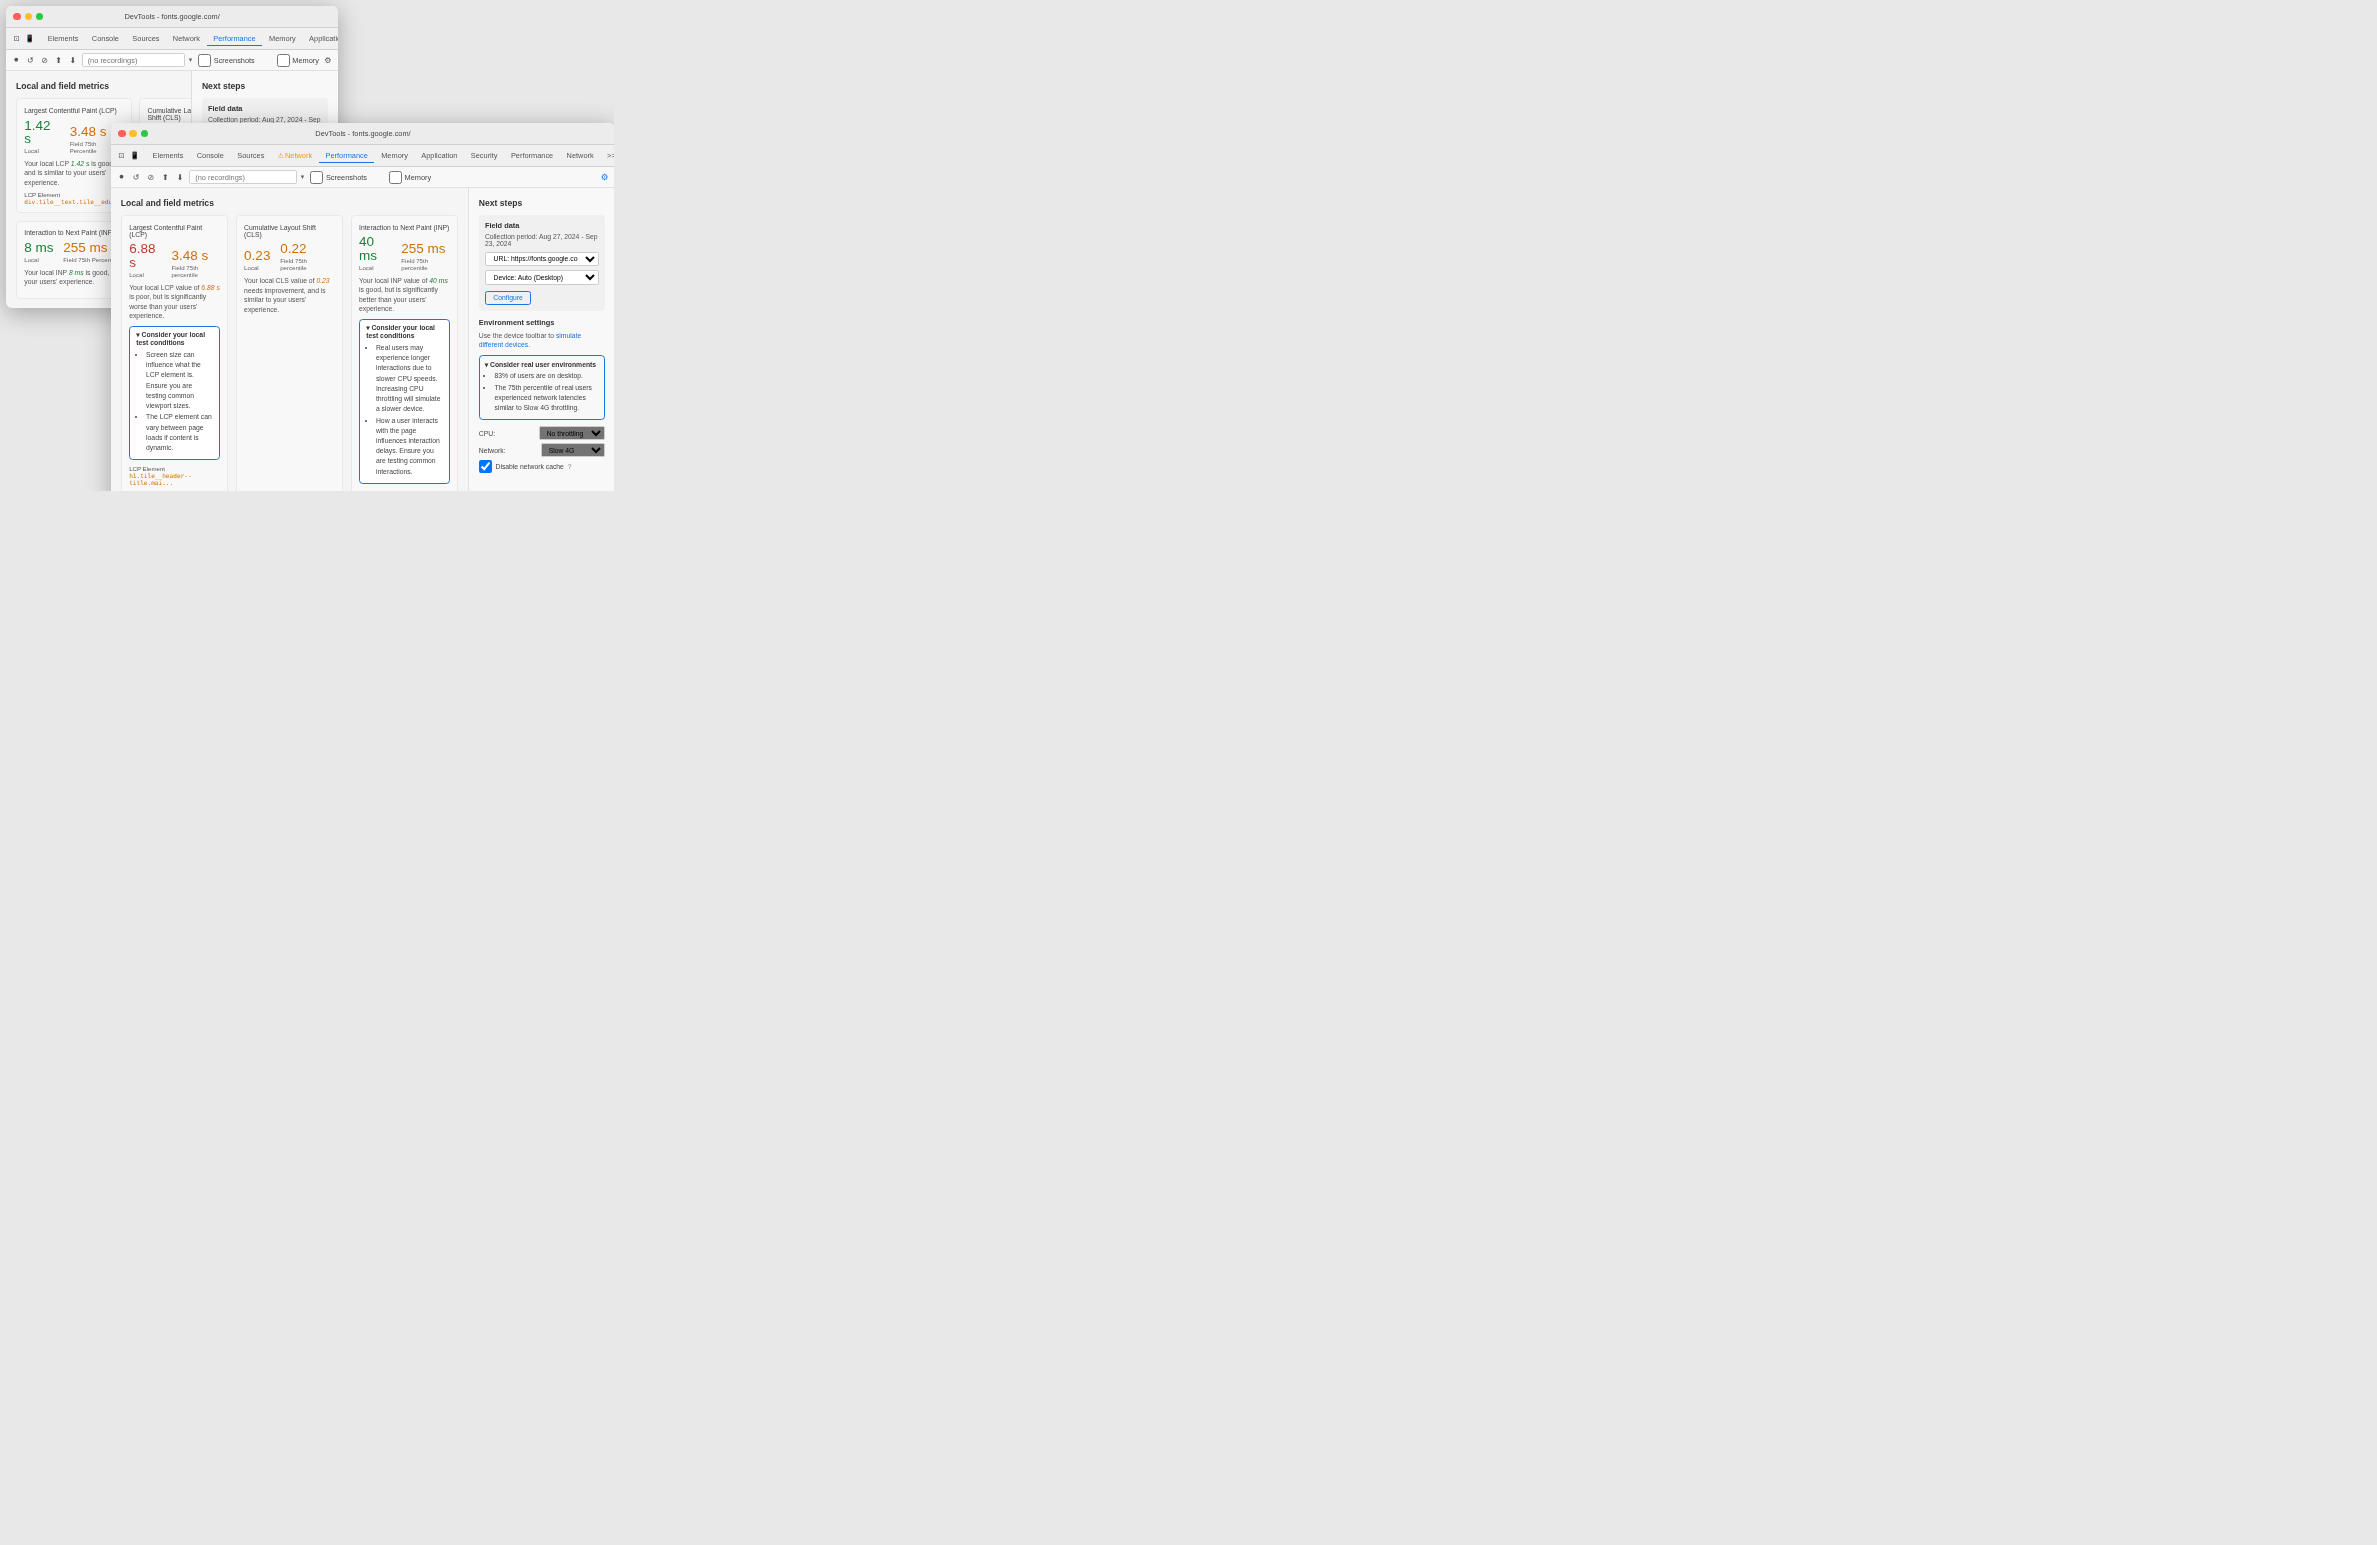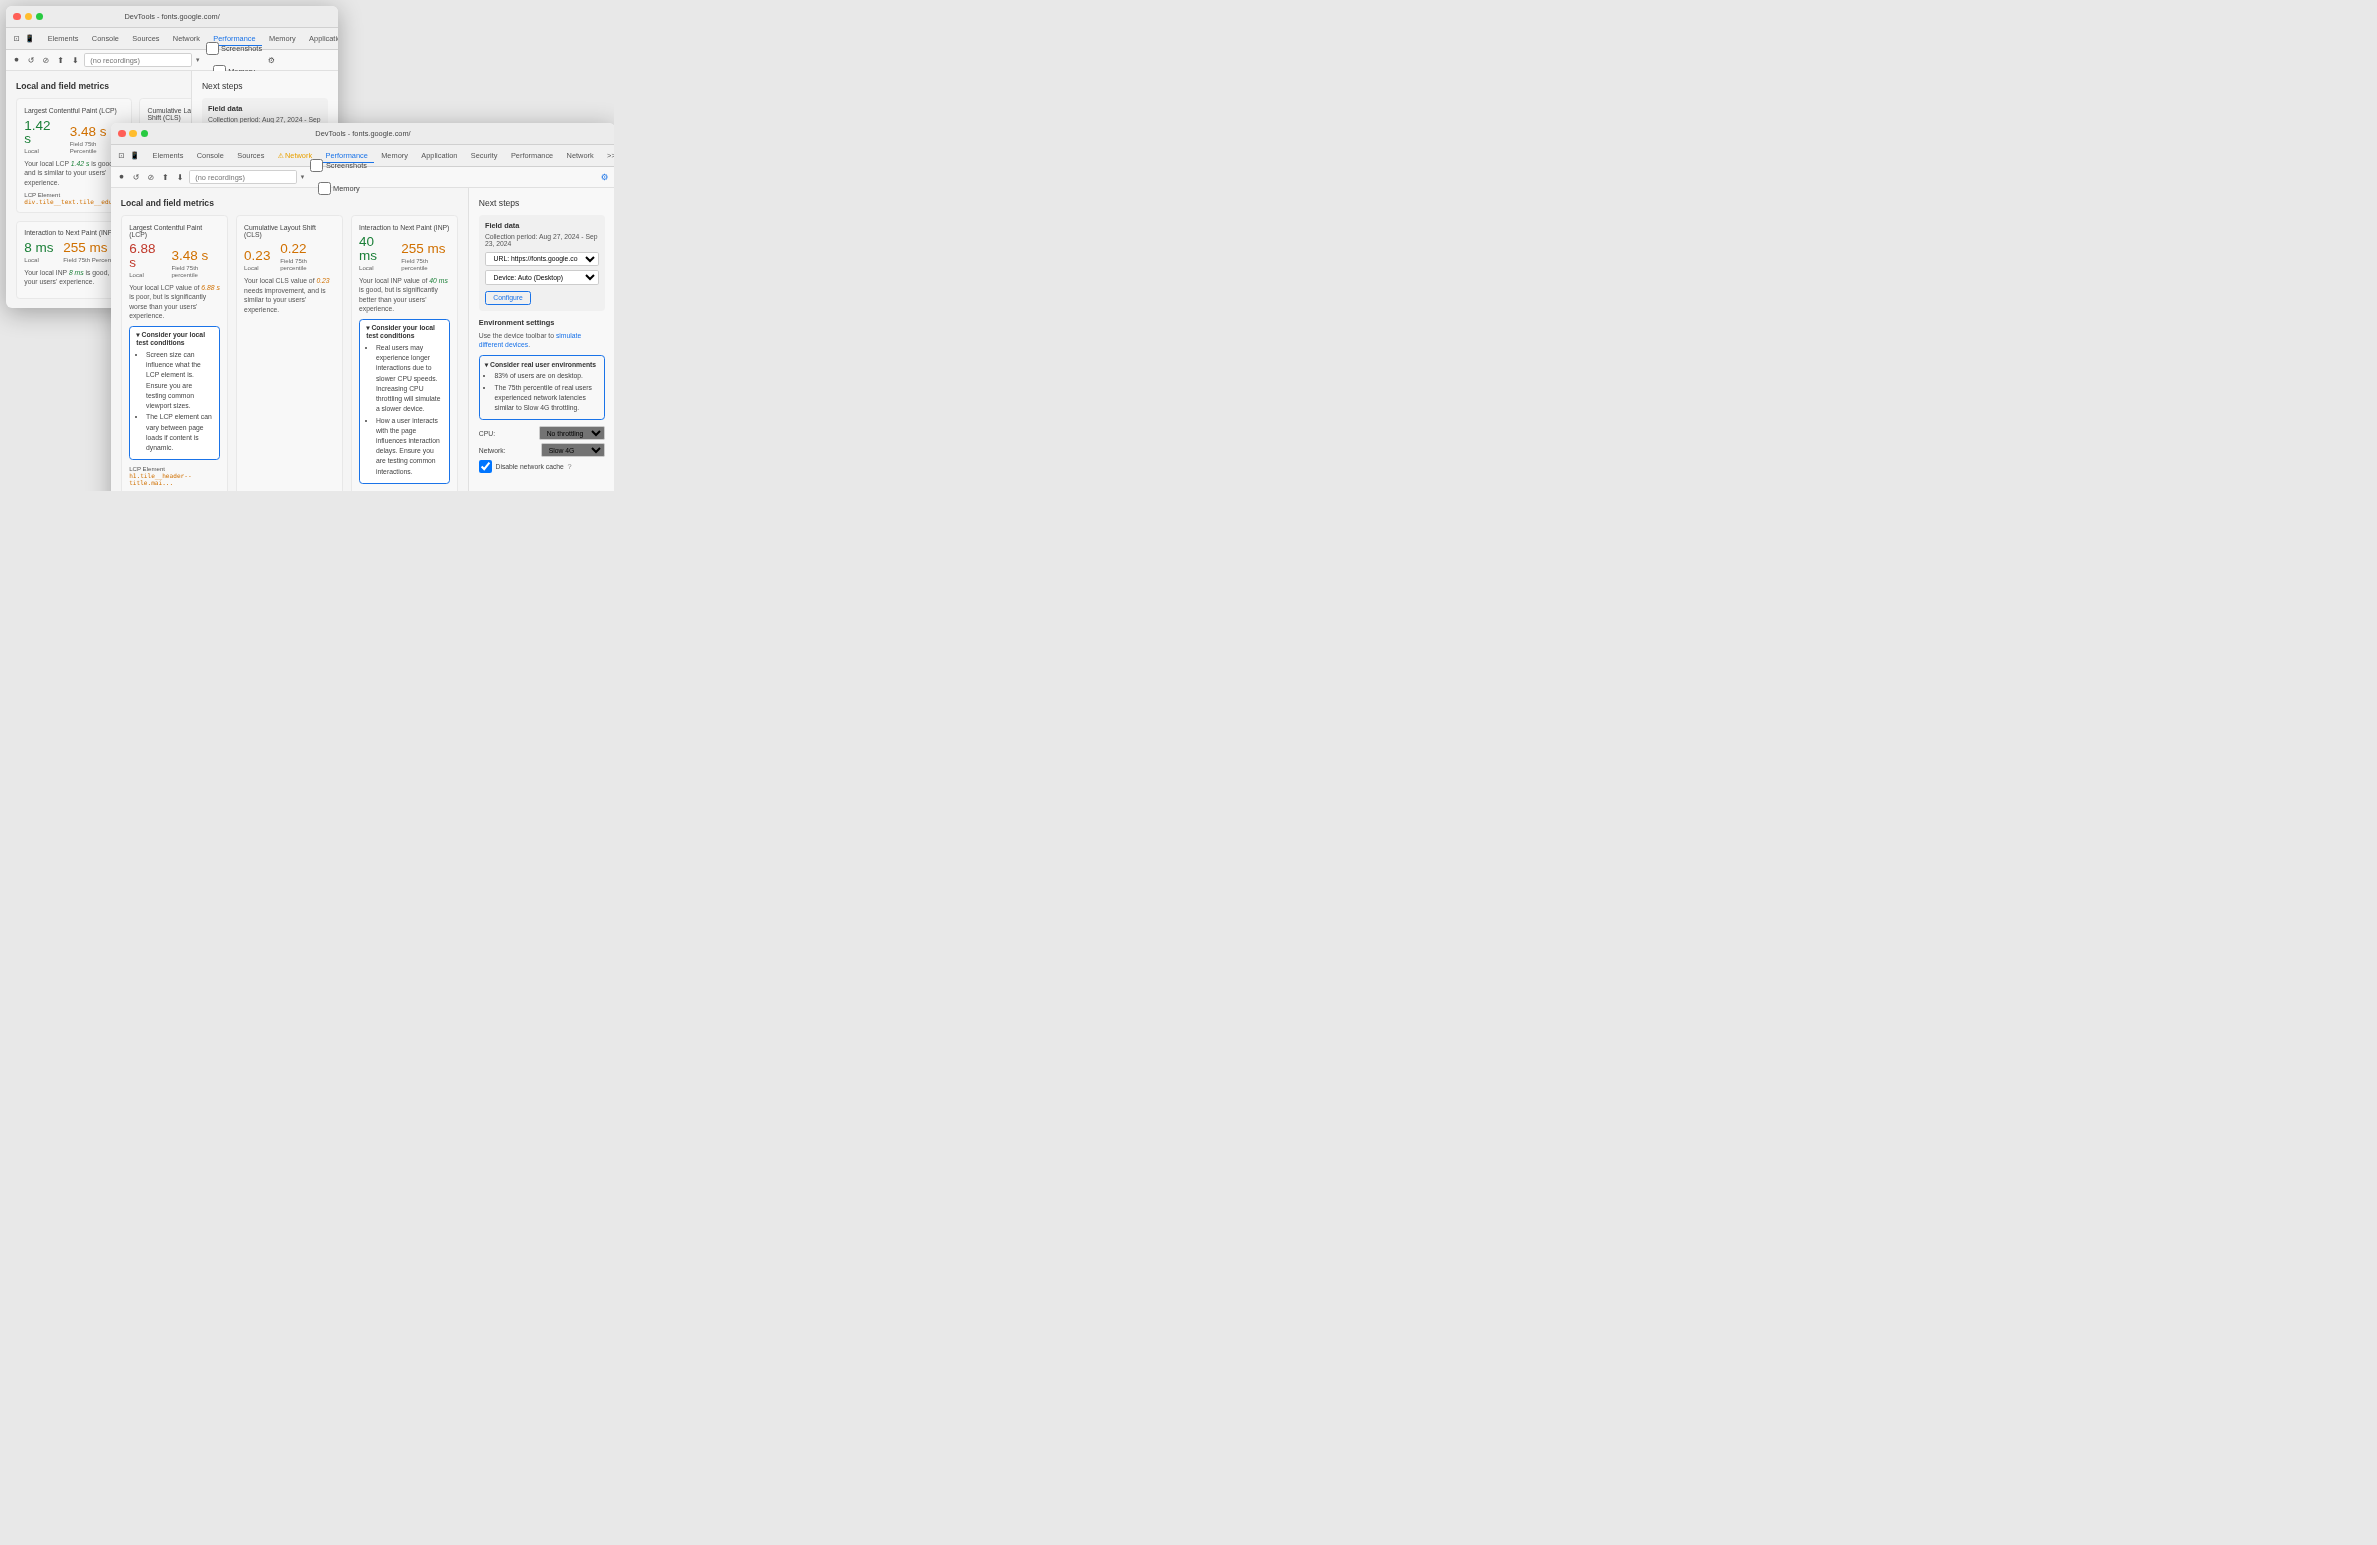--- a/index.html
+++ b/index.html
@@ -156,23 +156,22 @@
 
     .rec-dropdown {
       font-size: 6.8px;
       color: #666;
       cursor: pointer;
     }
 
     .rec-checkbox-group {
       display: flex;
       align-items: center;
-      gap: 10px;
+      gap: 22px;
       margin-left: 2.5px;
-      flex-direction: column;
     }
 
     .rec-checkbox {
       display: flex;
       align-items: center;
       gap: 2.5px;
       font-size: 7.4px;
       color: #444;
       cursor: pointer;
     }
@@ -311,21 +310,21 @@
     .aside-panel {
       width: 147px;
       background: #f8f8f8;
       border-left: 0.6px solid #e0e0e0;
       padding: 9.8px;
       flex-shrink: 0;
     }
 
     .next-steps-title {
       font-size: 8.6px;
-      font-weight: 400;
+      font-weight: 700;
       color: #333;
       margin-bottom: 7.4px;
     }
 
     .field-data-section {
       background: #f0f0f0;
       border-radius: 3.7px;
       padding: 6.1px;
       margin-bottom: 7.4px;
     }

